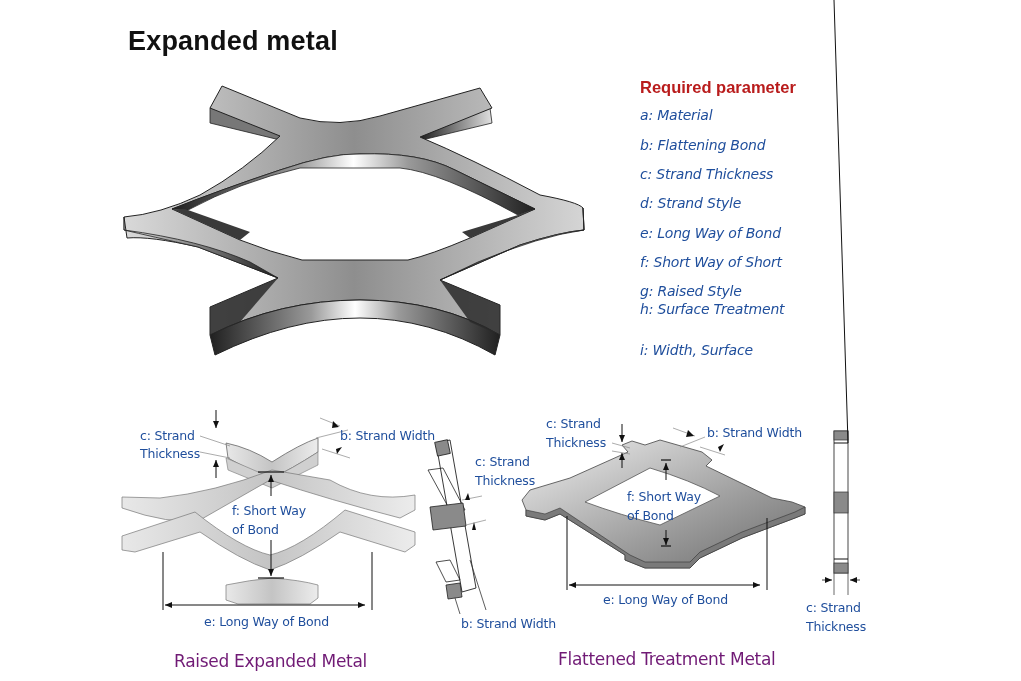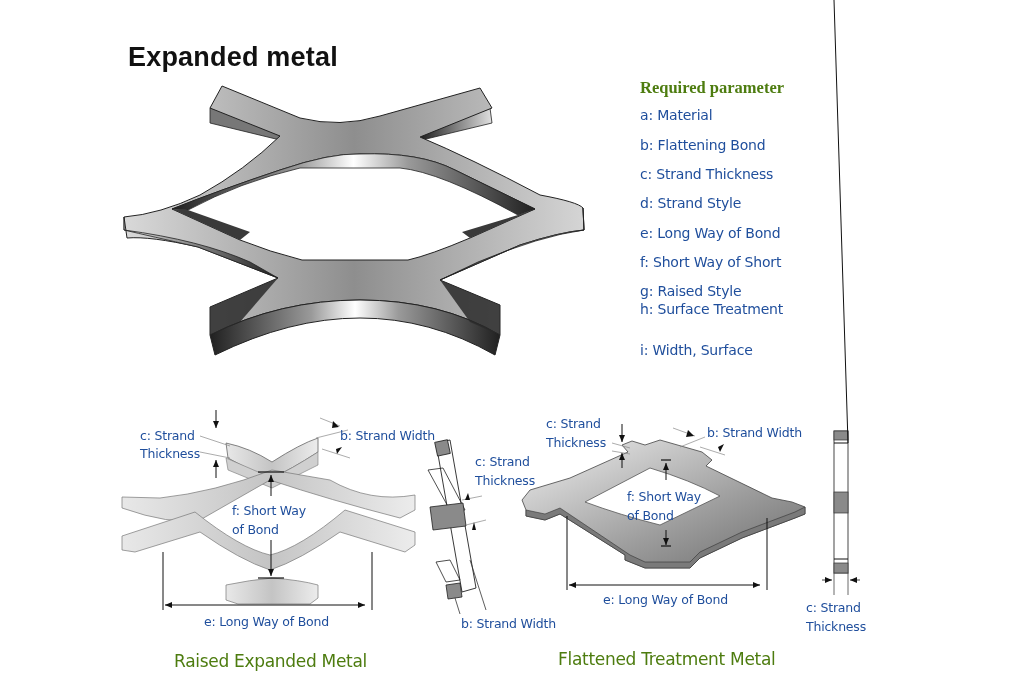--- a/index.html
+++ b/index.html
@@ -1,22 +1,22 @@
 <!DOCTYPE html>
 <html><head>
 <meta charset="utf-8">
 <style>
   html,body{margin:0;padding:0;background:#ffffff;}
   body{width:1021px;height:681px;position:relative;overflow:hidden;font-family:"Liberation Sans",sans-serif;}
   .abs{position:absolute;}
-  .title{left:128px;top:42px;font-size:27px;font-weight:bold;color:#111;font-family:"Liberation Sans",sans-serif;letter-spacing:0.2px;}
-  .req-head{left:640px;top:78px;font-size:16.5px;font-weight:bold;color:#4d7c0f;font-family:Liberation Serif, serif;}
-  .param{left:640px;font-size:14px;color:#1f4e9c;font-family:"DejaVu Sans",sans-serif;letter-spacing:-0.2px;}
+  .title{left:128px;top:26px;font-size:27px;font-weight:bold;color:#111;font-family:"Liberation Sans",sans-serif;letter-spacing:0.2px;}
+  .req-head{left:640px;top:78px;font-size:16.5px;font-weight:bold;color:#b91c1c;}
+  .param{left:640px;font-size:14px;color:#1f4e9c;font-family:"DejaVu Sans",sans-serif;letter-spacing:-0.2px;font-style:italic;}
   .blue{color:#1f4e9c;font-family:"DejaVu Sans",sans-serif;font-size:12.5px;line-height:19px;letter-spacing:-0.2px;}
-  .caption{font-size:17px;color:#4d7c0f;font-family:"DejaVu Sans",sans-serif;letter-spacing:-0.3px;}
+  .caption{font-size:17px;color:#701a75;font-family:"DejaVu Sans",sans-serif;letter-spacing:-0.3px;}
   svg{position:absolute;left:0;top:0;}
 </style>
 </head>
 <body>
 
 <svg width="1021" height="681" viewBox="0 0 1021 681">
   <defs>
     <linearGradient id="topG" x1="0" y1="0" x2="1" y2="0">
       <stop offset="0" stop-color="#d9d9d9"></stop>
       <stop offset="0.5" stop-color="#8e8e8e"></stop>

